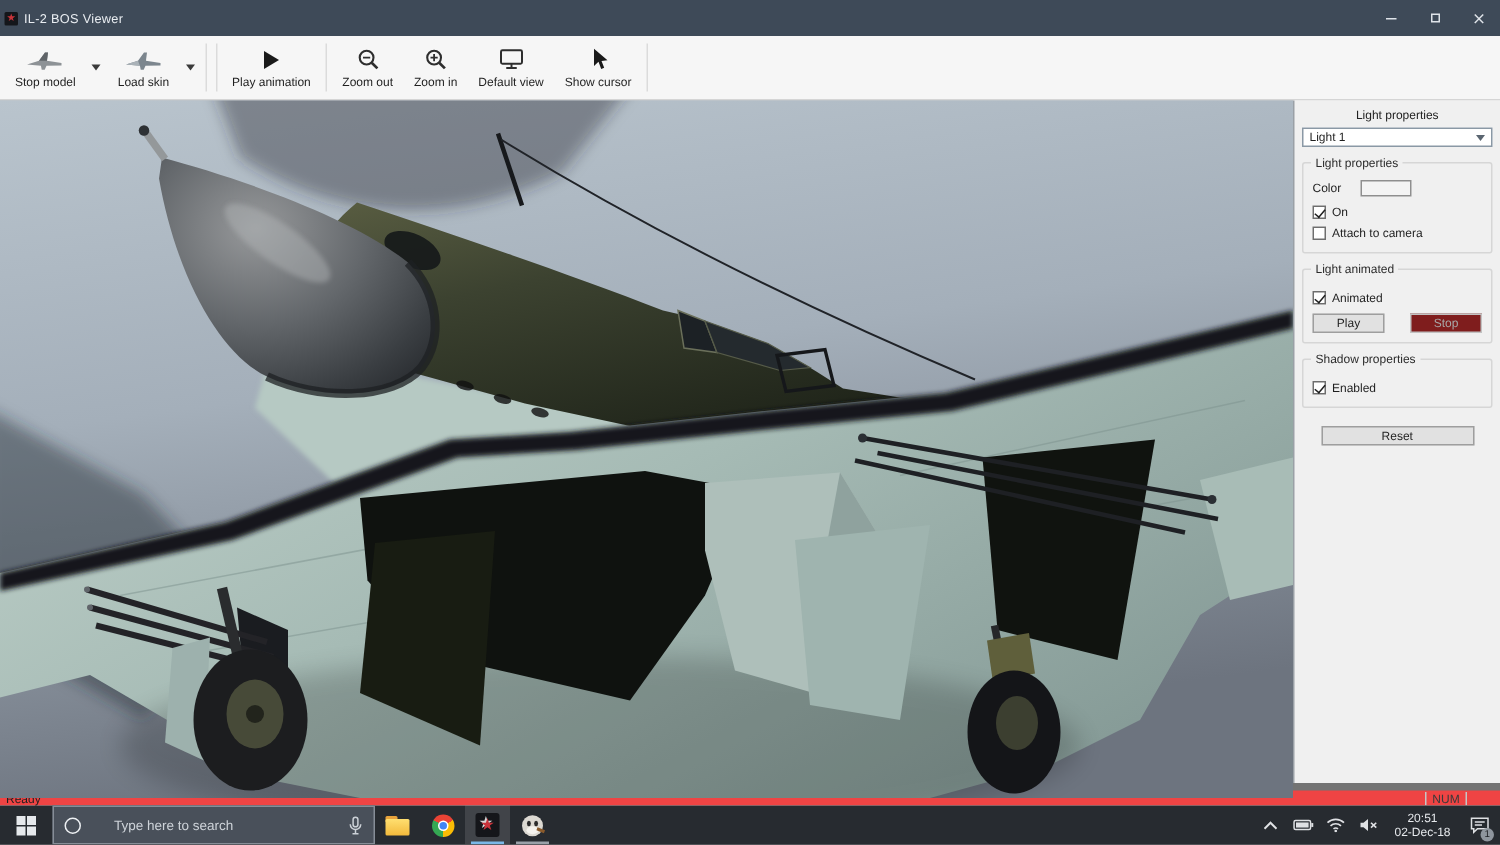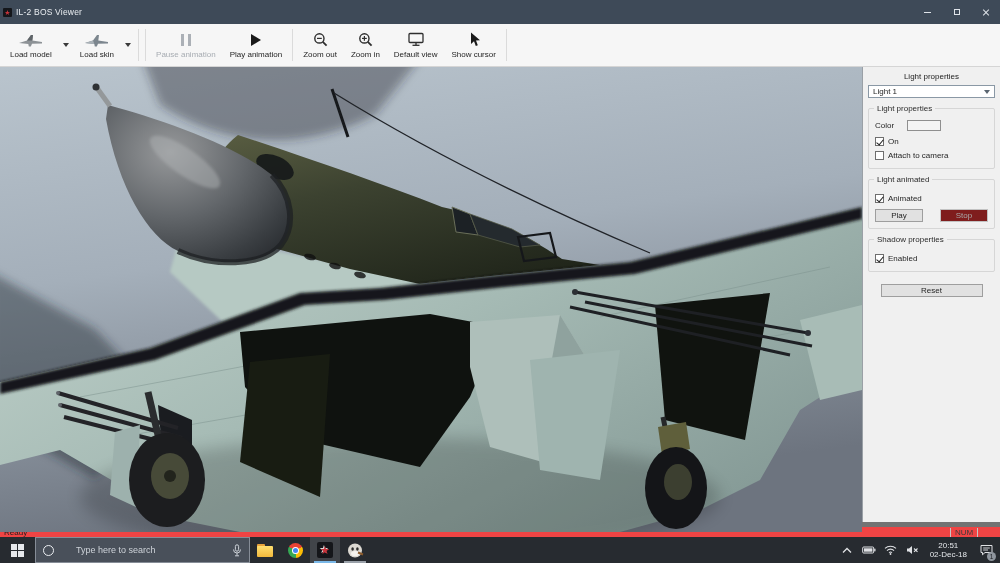--- a/index.html
+++ b/index.html
@@ -103,21 +103,21 @@
   </div>
 
   <div class="toolbar">
     <div class="tbtn">
       <span class="ticon">
         <svg width="26" height="14" viewBox="0 0 26 14">
             <path d="M1,10 L9,7.5 L13,2 L15,2 L14.3,7.5 L24,9 L24,10.6 L14,10.8 L12.8,13.5 L10.8,13.5 L10.3,10.9 Z" fill="#8d9296"></path>
             <path d="M9,7.5 L13,2 L15,2 L14.3,7.5 Z" fill="#5f6468"></path>
           </svg>
       </span>
-      <span>Load model</span>
+      <span>Stop model</span>
     </div>
     <div class="darr">
         <span class="tri-down"></span>
       </div>
 
     <div class="tbtn">
       <span class="ticon">
         <svg width="26" height="14" viewBox="0 0 26 14">
             <path d="M1,10 L9,7.5 L13,2 L15,2 L14.3,7.5 L24,9 L24,10.6 L14,10.8 L12.8,13.5 L10.8,13.5 L10.3,10.9 Z" fill="#7c868e"></path>
             <path d="M1,10 L9,7.5 L10.3,10.9 Z" fill="#aab2b8"></path>
@@ -127,29 +127,20 @@
     </div>
     <div class="darr">
         <span class="tri-down"></span>
       </div>
 
     <div class="tsep"></div>
 
 
     <div class="tsep"></div>
 
-    <div class="tbtn disabled">
-      <span class="ticon">
-        <svg width="12" height="14" viewBox="0 0 12 14">
-            <rect x="1" y="1" width="3" height="12" fill="#abb0b6"></rect>
-            <rect x="8" y="1" width="3" height="12" fill="#abb0b6"></rect>
-          </svg>
-      </span>
-      <span>Pause animation</span>
-    </div>
 
     <div class="tbtn">
       <span class="ticon">
         <svg width="13" height="14" viewBox="0 0 13 14">
             <polygon points="2,1 12,7 2,13" fill="#1a1a1a"></polygon>
           </svg>
       </span>
       <span>Play animation</span>
     </div>
 

